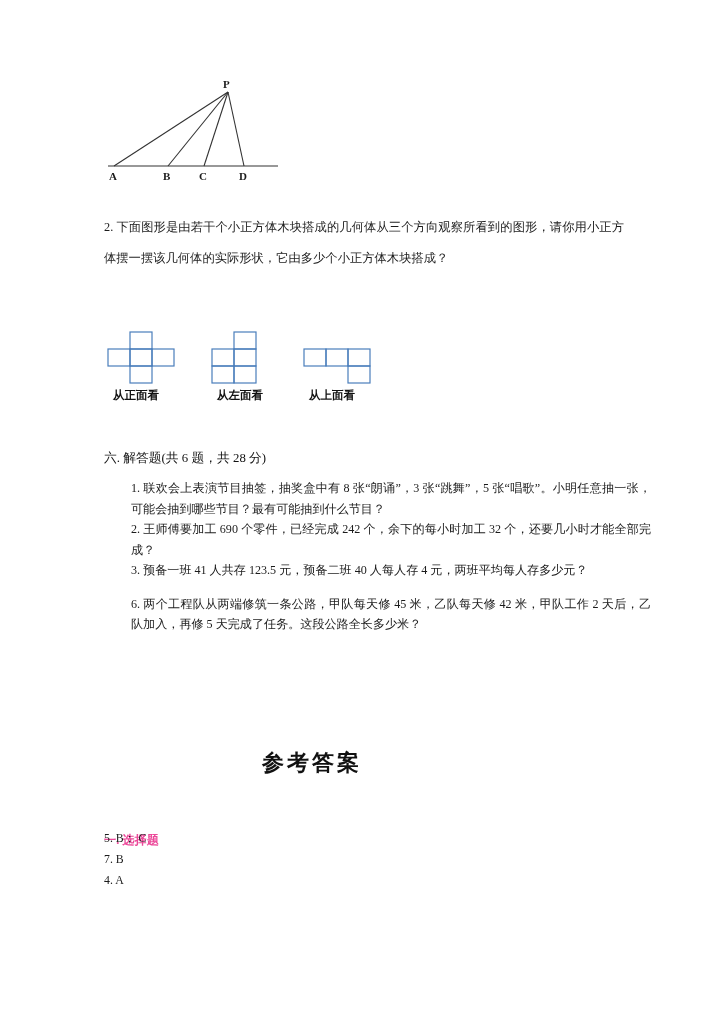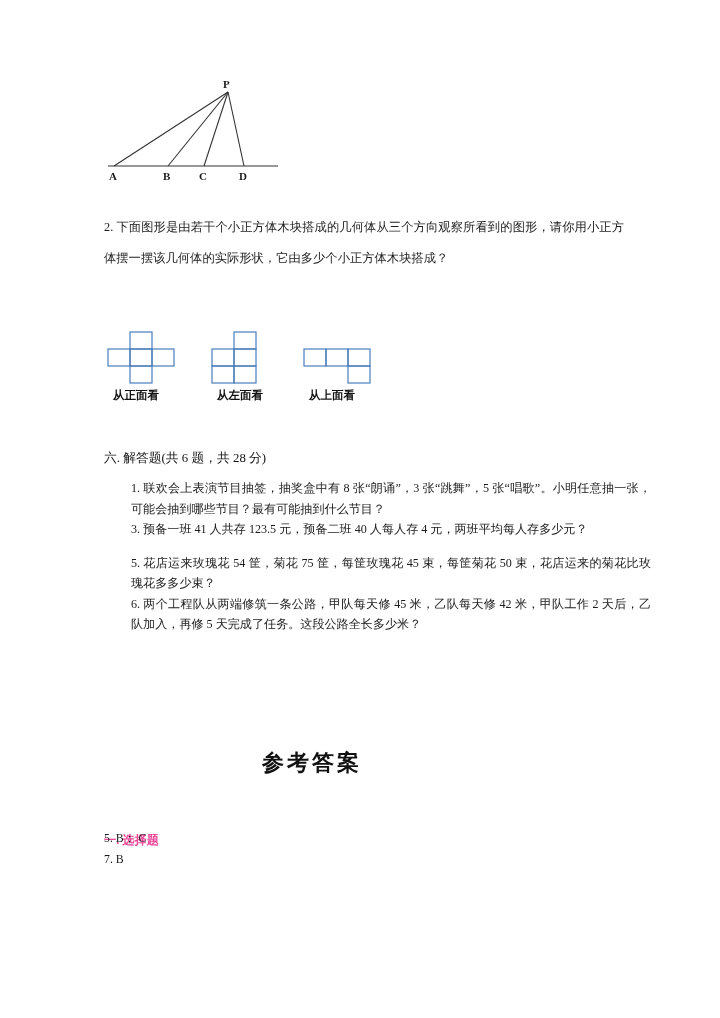--- a/index.html
+++ b/index.html
@@ -164,26 +164,27 @@
       </svg>
       <div class="caption">从左面看</div>
     </div>
 
   </div>
 
   <div class="sec-head">六. 解答题(共 6 题，共 28 分)</div>
 
   <div class="qlist">
     <p>1. 联欢会上表演节目抽签，抽奖盒中有 8 张“朗诵”，3 张“跳舞”，5 张“唱歌”。小明任意抽一张，可能会抽到哪些节目？最有可能抽到什么节目？</p>
+    <p>2. 王师傅要加工 690 个零件，已经完成 242 个，余下的每小时加工 32 个，还要几小时才能全部完成？</p>
     <p>3. 预备一班 41 人共存 123.5 元，预备二班 40 人每人存 4 元，两班平均每人存多少元？</p>
     <div class="gap"></div>
-    <p>5. 花店运来玫瑰花 54 筐，菊花 75 筐，每筐玫瑰花 45 束，每筐菊花 50 束，花店运来的菊花比玫瑰花多多少束？</p>
     <p>6. 两个工程队从两端修筑一条公路，甲队每天修 45 米，乙队每天修 42 米，甲队工作 2 天后，乙队加入，再修 5 天完成了任务。这段公路全长多少米？</p>
   </div>
 
   <div class="answers-title">参考答案</div>
   <div class="sub-head">一. 选择题</div>
   <div class="ans-list">
     <p>5. B； C</p>
     <p>7. B</p>
+    <p>4. A</p>
   </div>
 
 </div>
 
 </body></html>

